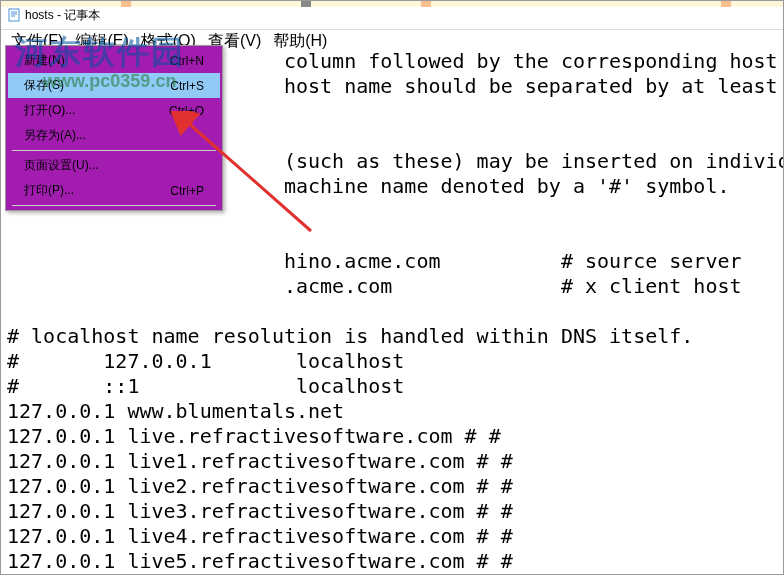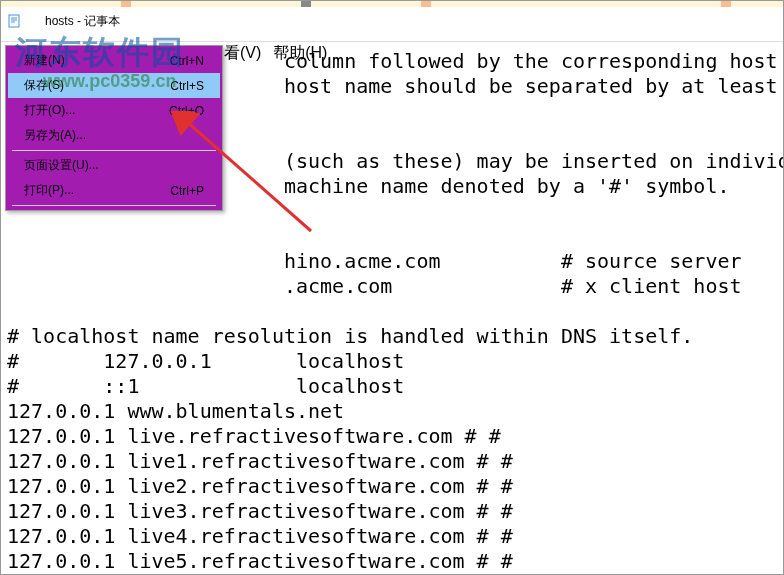--- a/index.html
+++ b/index.html
@@ -1,17 +1,17 @@
 <!DOCTYPE html>
 <html><head>
 <meta charset="utf-8">
 <style>
 * { margin: 0; padding: 0; box-sizing: border-box; }
 body { font-family: "Microsoft YaHei", Arial, sans-serif; font-size: 12px; background: #fff; width: 784px; height: 575px; overflow: hidden; border: 1px solid #999; position: relative; }
-.title-bar { height: 22px; background: #fff; border-bottom: 1px solid #ddd; padding: 20px 6px; font-size: 12px; display: flex; align-items: center; gap: 20px; }
+.title-bar { height: 22px; background: #fff; border-bottom: 1px solid #ddd; padding: 14px 6px; font-size: 12px; display: flex; align-items: center; }
 .title-bar .icon { width: 14px; height: 14px; margin-right: 4px; display: inline-flex; align-items: center; justify-content: center; }
 .menu-bar { height: 22px; display: flex; align-items: center; padding: 0 4px; font-size: 16px; }
 .menu-bar span { padding: 2px 6px; cursor: pointer; }
 .dropdown { position: absolute; top: 44px; left: 4px; width: 218px; background: #a21caf; border: 1px solid #999; box-shadow: 2px 2px 4px rgba(0,0,0,.3); z-index: 10; padding: 2px; }
 .dropdown .item { display: flex; justify-content: space-between; align-items: center; padding: 4px 16px; font-size: 12px; cursor: pointer; }
 .dropdown .item.highlight { background: #91c9f7; }
 .dropdown .sep { height: 1px; background: #ccc; margin: 2px 4px; }
 .content { position: absolute; top: 44px; left: 0; right: 0; bottom: 0; padding: 4px 6px; font-family: "SimSun", monospace; font-size: 20px; line-height: 1.25; white-space: pre; overflow: hidden; }
 .watermark { position: absolute; top: 30px; left: 14px; z-index: 20; pointer-events: none; }
 .watermark .l1 { font-family: Liberation Mono, monospace; font-size: 32px; font-weight: bold; color: rgba(0,80,160,.55); letter-spacing: 2px; }

